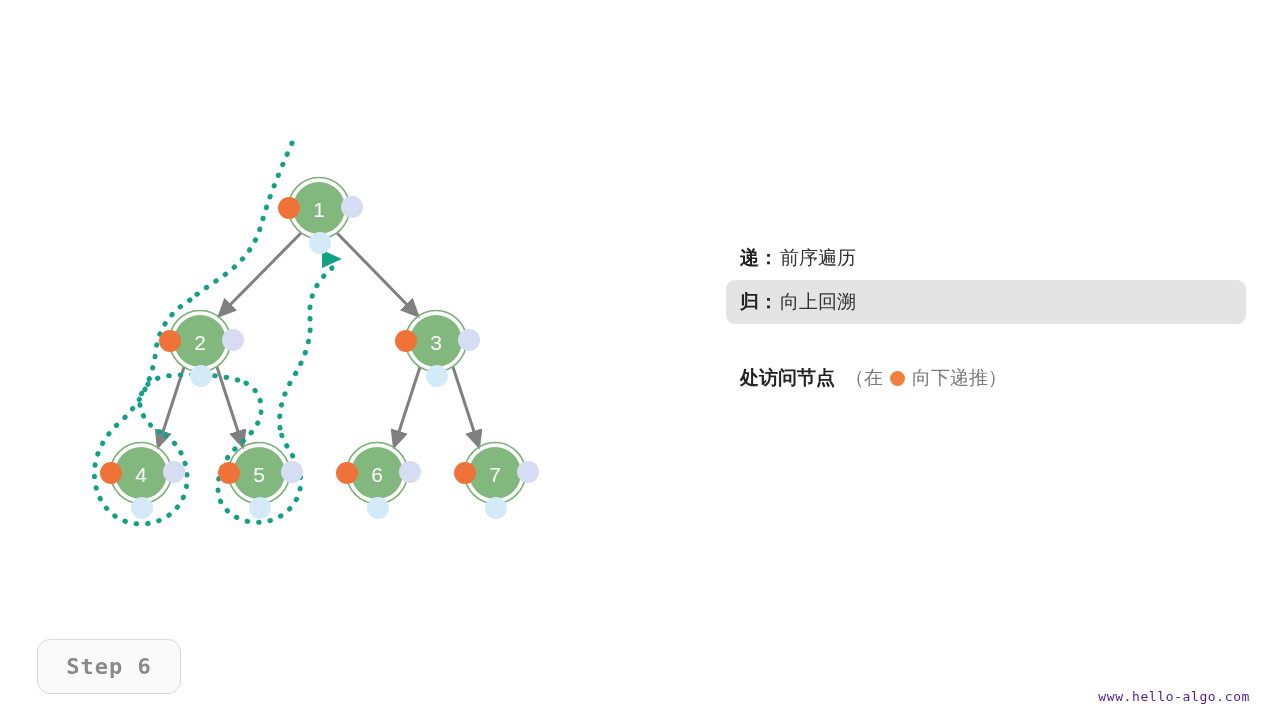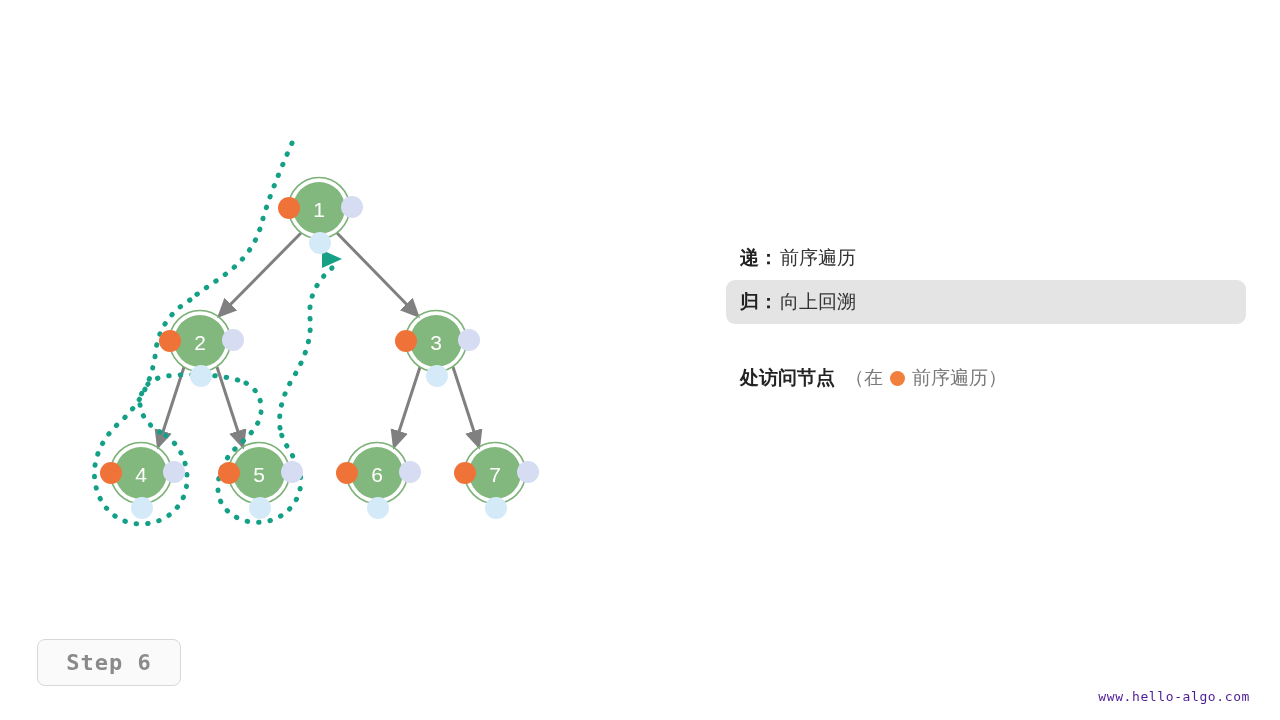--- a/index.html
+++ b/index.html
@@ -104,24 +104,24 @@
     margin-top: 12px;
     letter-spacing: 1px;
   }
 
   
   .step-badge {
     position: absolute;
     left: 37px;
     top: 639px;
     width: 144px;
-    height: 47px;
+    height: 55px;
     box-sizing: border-box;
     border: 1px solid #d8d8d8;
-    border-radius: 8px;
+    border-radius: 13px;
     background: #fafafa;
     display: flex;
     align-items: center;
     justify-content: center;
     font-family: "DejaVu Sans Mono", "Liberation Mono", monospace;
     font-size: 22px;
     font-weight: bold;
     color: #8a8a8a;
     letter-spacing: 1px;
   }
@@ -263,21 +263,21 @@
       <span class="legend-val">向上回溯</span>
     </div>
   </div>
 
   <div class="traversal">
     <div class="traversal-head">
       <span class="traversal-title">处访问节点</span>
       <span class="traversal-note">
         <span>（在</span>
         <span class="inline-dot"></span>
-        <span>前序遍历）</span>
+        <span>向下递推）</span>
       </span>
     </div>
   </div>
 
   <div class="step-badge">Step 6</div>
 
   <div class="watermark">www.hello-algo.com</div>
 
 </div>
 

